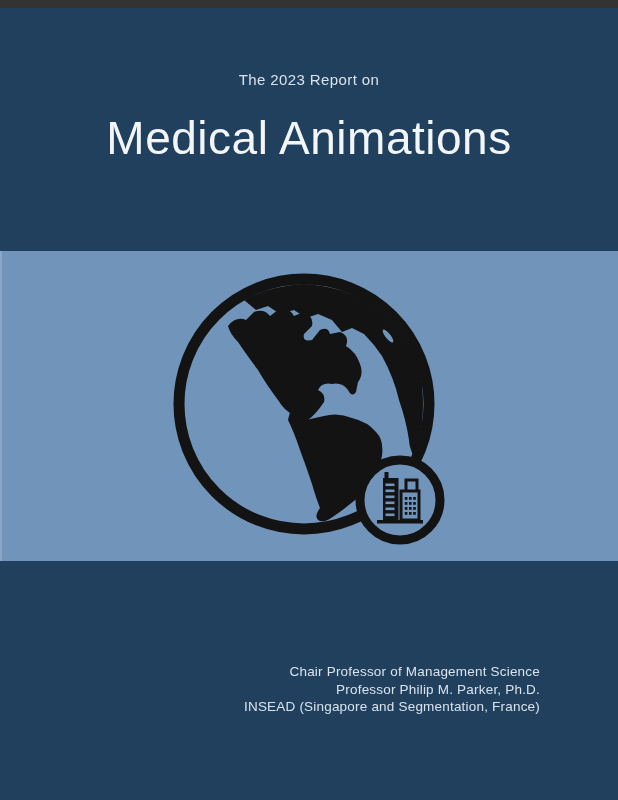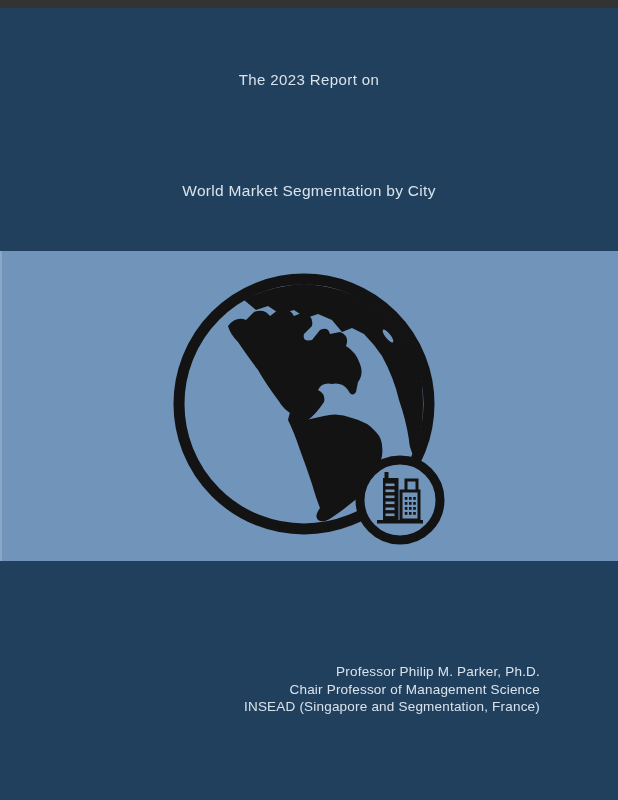--- a/index.html
+++ b/index.html
@@ -52,21 +52,21 @@
     font-size:13.5px;line-height:17.5px;letter-spacing:.2px;
     color:var(--body-text,#d9e3ec);
   }
 </style>
 </head>
 <body>
 
 <div class="page">
 
   <div class="kicker">The 2023 Report on</div>
-  <div class="subtitle">World Market Segmentation by City</div>
+  <div class="title">Medical Animations</div>
 
   <div class="band">
   </div>
 
   <svg class="globe-svg" viewBox="0 0 290 285" aria-hidden="true">
 
     <circle cx="138" cy="134" r="125" fill="none" stroke="var(--illustration-ink,#131313)" stroke-width="11"></circle>
 
     <path fill="var(--illustration-ink,#131313)" d="M 78,30
              Q 104,16 138,14
@@ -151,18 +151,18 @@
         <rect x="243.0" y="237" width="2.6" height="2.8"></rect>
         <rect x="247.2" y="237" width="2.6" height="2.8"></rect>
         <rect x="238.8" y="242" width="2.6" height="2.8"></rect>
         <rect x="243.0" y="242" width="2.6" height="2.8"></rect>
         <rect x="247.2" y="242" width="2.6" height="2.8"></rect>
       </g>
     </g>
   </svg>
 
   <div class="author-block">
+    <div>Chair Professor of Management Science</div>
     <div>Professor Philip M. Parker, Ph.D.</div>
-    <div>Chair Professor of Management Science</div>
     <div>INSEAD (Singapore and Segmentation, France)</div>
   </div>
 
 </div>
 
 </body></html>

